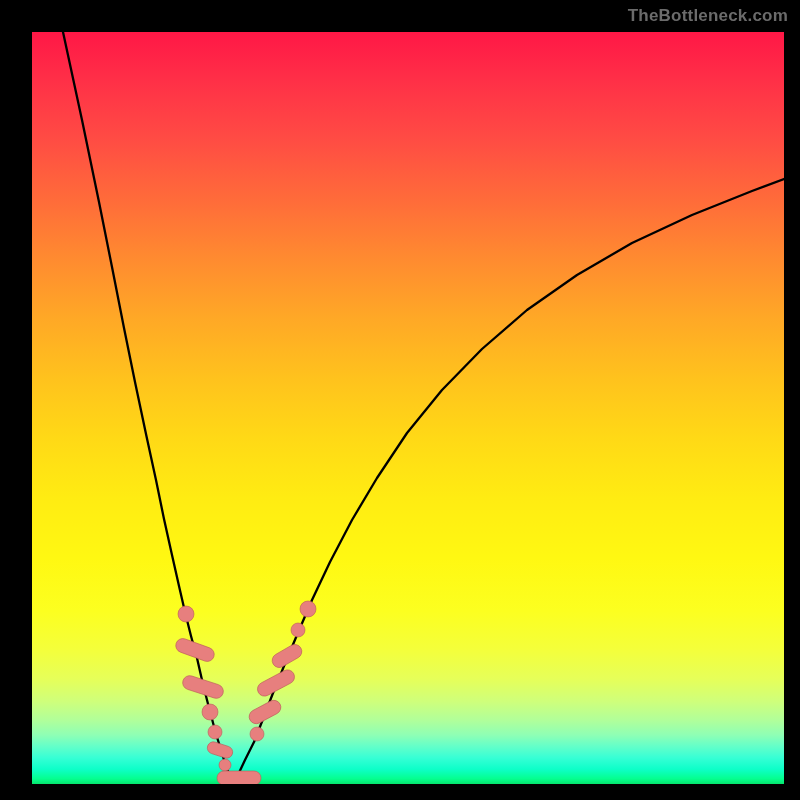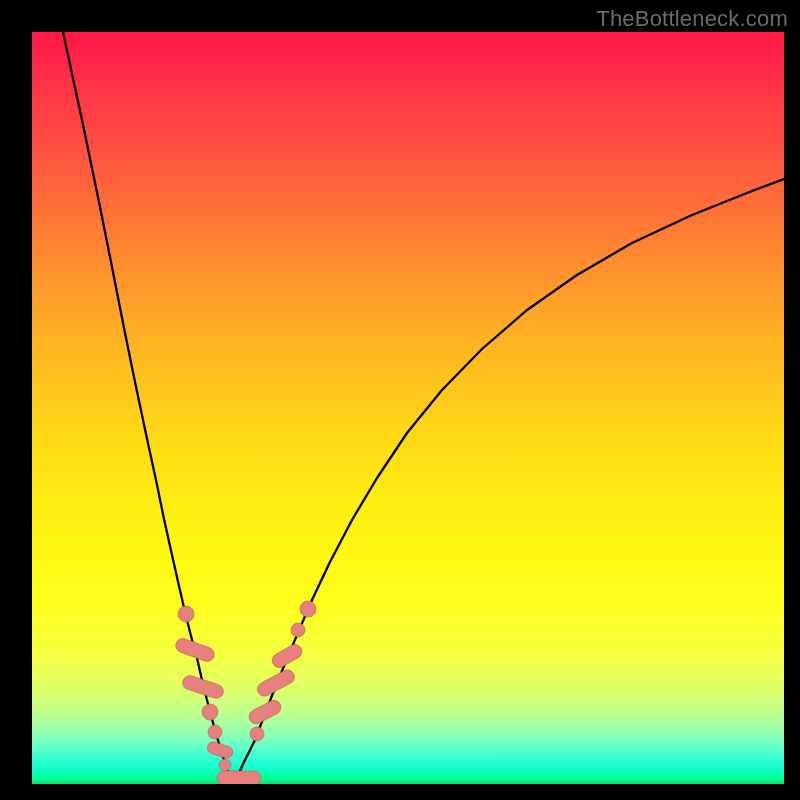--- a/index.html
+++ b/index.html
@@ -51,22 +51,22 @@
       #0effc9 98%,
       #05ff8f 99.3%,
       #05e56d 100%
     );
   }
   .watermark {
     position: absolute;
     top: 6px;
     right: 12px;
     color: #6b6b6b;
-    font-size: 22px;
-    font-weight: 400;
+    font-size: 17px;
+    font-weight: 700;
     letter-spacing: 0.2px;
     user-select: none;
     margin-left: 9px;
   }
   svg.overlay {
     position: absolute;
     inset: 0;
     width: 752px;
     height: 752px;
     display: block;

